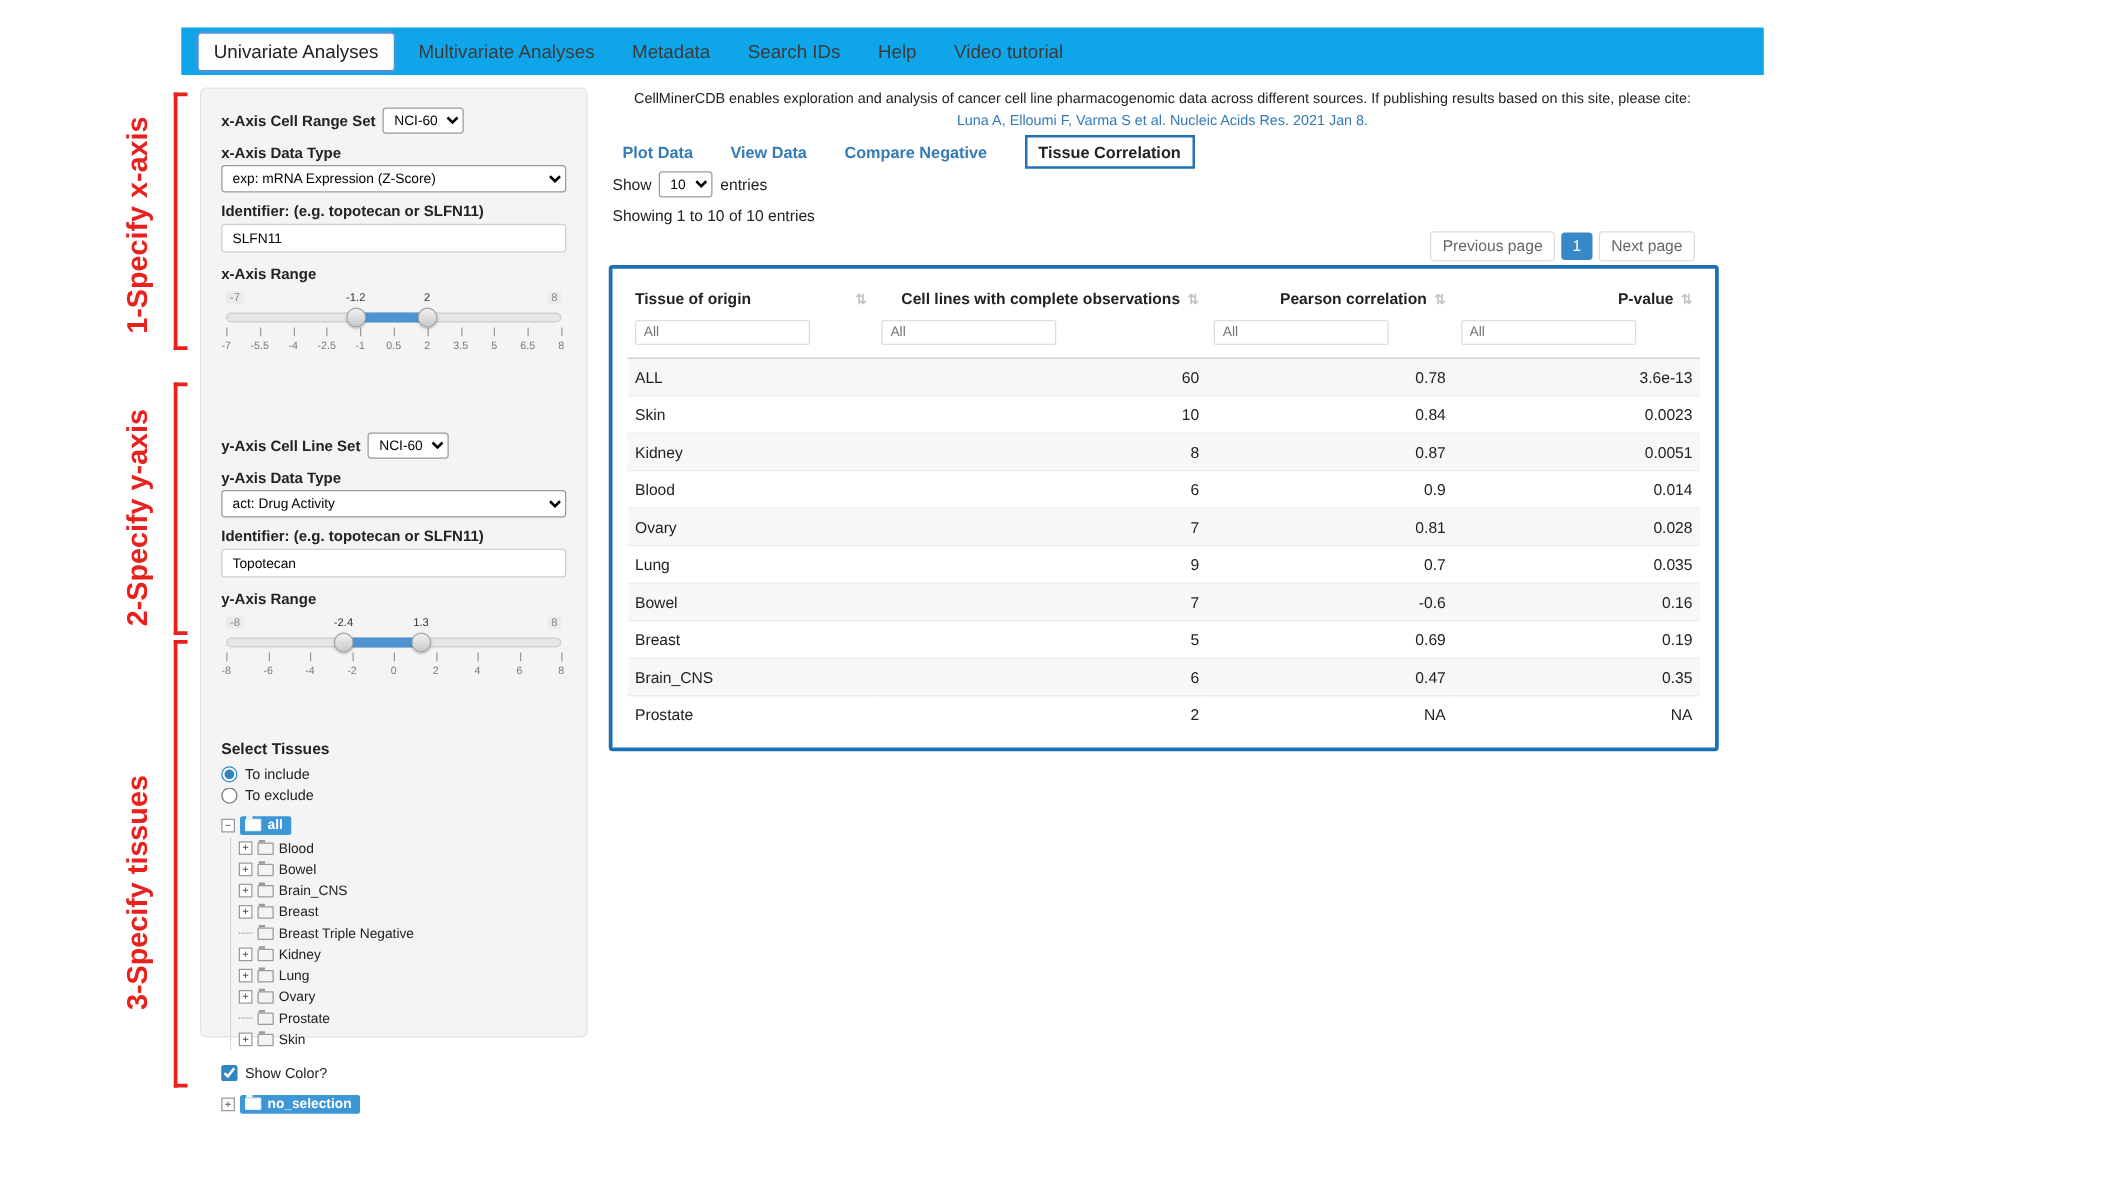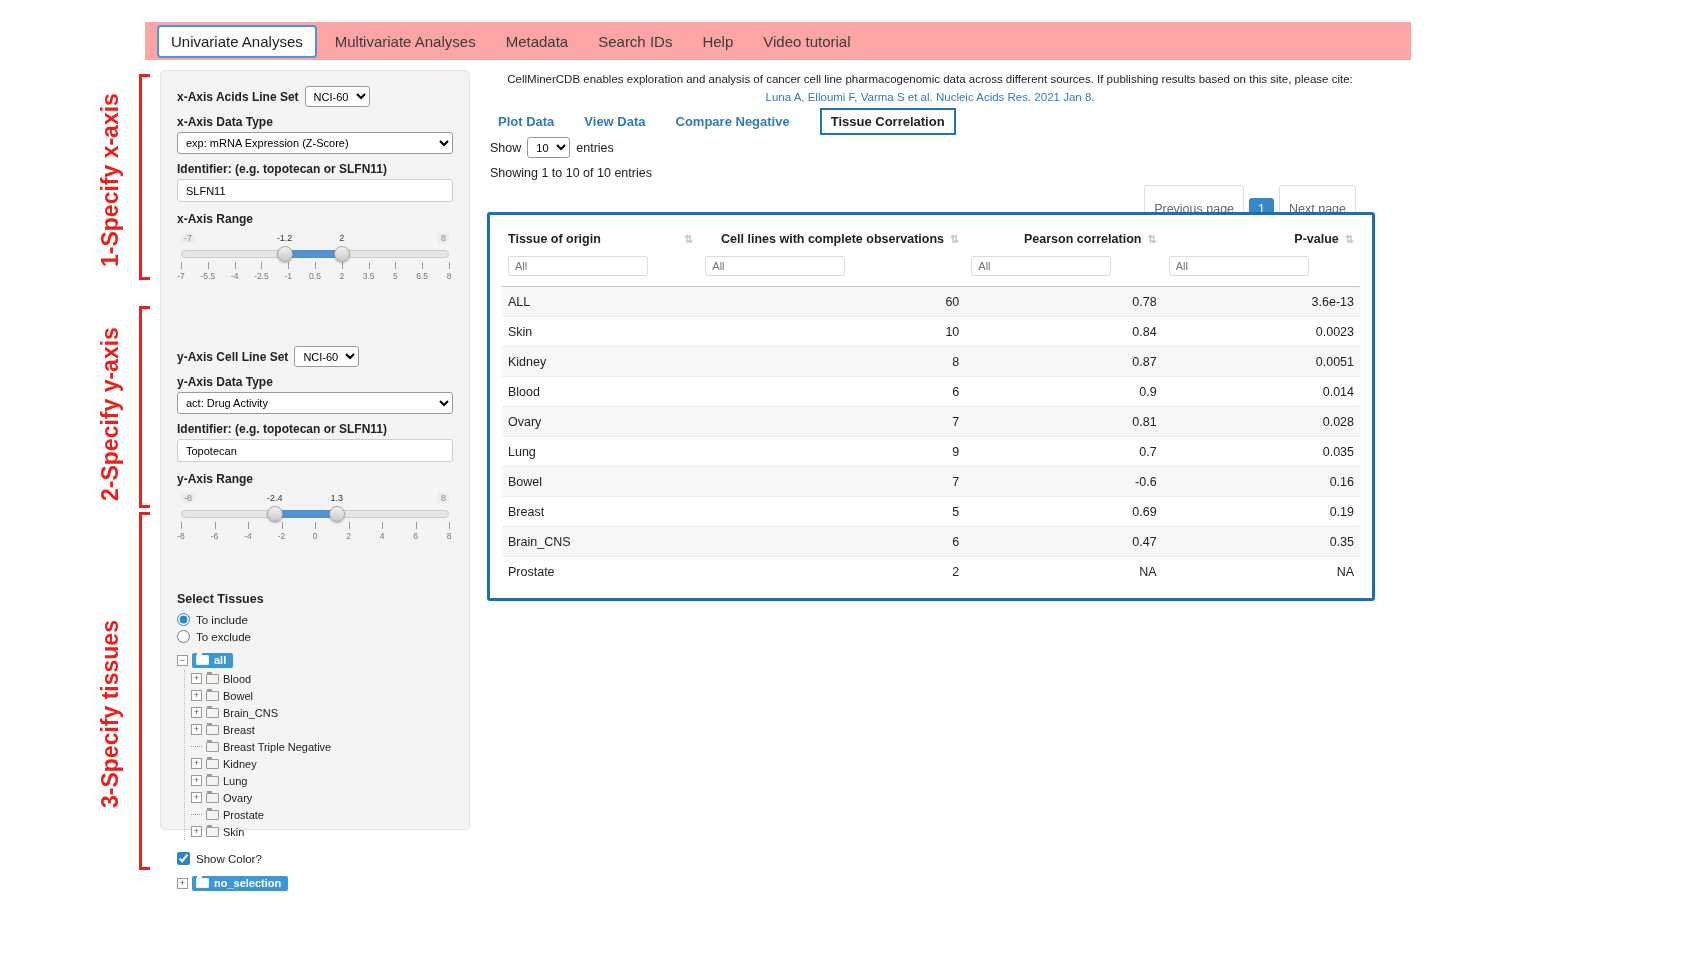--- a/index.html
+++ b/index.html
@@ -1,20 +1,20 @@
 <!DOCTYPE html>
 <html><head>
 <meta charset="utf-8">
 <style>
   * { margin:0; padding:0; box-sizing:border-box; }
   html,body { background:#fff; font-family:"Liberation Sans", sans-serif; color:#222; }
   .page { position:relative; width:1700px; height:956px; background:#fff; overflow:hidden; }
 
   
-  .topnav { position:absolute; left:145px; top:22px; width:1266px; height:38px; background:#fca5a5;
+  .topnav { position:absolute; left:145px; top:22px; width:1266px; height:38px; background:#0ea5e9;
             display:flex; align-items:center; gap:6px; padding-left:12px; }
   .nav-tab { font-size:15px; color:#3b3b3b; padding:6px 12px; cursor:pointer; white-space:nowrap; }
   .nav-tab.active { background:#fdfdfd; border:2px solid #4e94d8; border-radius:4px; color:#222; }
 
   
   .annot { position:absolute; left:92px; width:36px; display:flex; align-items:center; justify-content:center;
            writing-mode:vertical-rl; transform:rotate(180deg); font-size:23px; font-weight:bold;
            color:#e8211d; white-space:nowrap; }
   .bracket { position:absolute; left:139px; width:11px; border:3px solid #e8211d; border-right:none; }
 
@@ -74,21 +74,21 @@
   .citation { position:absolute; left:488px; top:91px; width:884px; text-align:center; font-size:11.5px;
               color:#337ab7; cursor:pointer; }
   .subtab-bar { position:absolute; left:498px; top:107px; display:flex; align-items:center; gap:30px; height:28px;font-weight:bold; }
   .subtab { font-size:13px; color:#337ab7; cursor:pointer; white-space:nowrap; }
   .subtab.active { color:#222; border:2px solid #2273b5; padding:4px 9px; background:#fff; }
   .show-row { position:absolute; left:490px; top:137px; display:flex; align-items:center; gap:6px; font-size:12.5px; }
   .show-row select { font-size:11px; height:21px; border:1px solid #9a9a9a; border-radius:3px; background:#fff;
                      padding:0 4px; cursor:pointer; }
   .showing-text { position:absolute; left:490px; top:166px; font-size:12.5px; }
   .pagination { position:absolute; top:185px; right:344px; display:flex; align-items:center; gap:5px; font-size:12.5px; }
-  .page-btn { color:#666; padding:16px 9px; border:1px solid #ddd; border-radius:3px; background:#fff; cursor:pointer; }
+  .page-btn { color:#666; padding:4px 9px; border:1px solid #ddd; border-radius:3px; background:#fff; cursor:pointer; }
   .page-num { background:#3788c8; color:#fff; padding:4px 9px; border-radius:3px; cursor:pointer; }
 
   
   .table-wrap { position:absolute; left:487px; top:212px; width:888px; border:3px solid #1b6fb5; border-radius:3px;
                 background:#fff; padding:9px 12px 12px; }
   .dt-buttons { display:flex; margin-bottom:13px; }
   .dt-btn { font-size:11px; padding:4px 10px; border:1px solid #b7b7b7; background:linear-gradient(#ffffff,#e9e9e9);
             color:#333; cursor:pointer; margin-right:-1px; }
   .dt-btn:first-child { border-radius:3px 0 0 3px; }
   .dt-btn:last-child { border-radius:0 3px 3px 0; }
@@ -125,21 +125,21 @@
   <div class="bracket" style="top:74px; height:206px;"></div>
   <div class="annot" style="top:318px; height:192px;">2-Specify y-axis</div>
   <div class="bracket" style="top:306px; height:202px;"></div>
   <div class="annot" style="top:568px; height:292px;">3-Specify tissues</div>
   <div class="bracket" style="top:512px; height:358px;"></div>
 
   <aside class="sidebar">
 
     <div class="axis-group axis-gap">
       <div class="inline-row">
-        <span class="lbl">x-Axis Acids Line Set</span>
+        <span class="lbl">x-Axis Cell Range Set</span>
         <select class="sel">
           <option>NCI-60</option>
         </select>
       </div>
       <span class="lbl mb3">x-Axis Data Type</span>
       <select class="sel full mb8">
         <option>exp: mRNA Expression (Z-Score)</option>
       </select>
       <span class="lbl mb3">Identifier: (e.g. topotecan or SLFN11)</span>
       <input class="txt mb10" value="SLFN11" style="">

